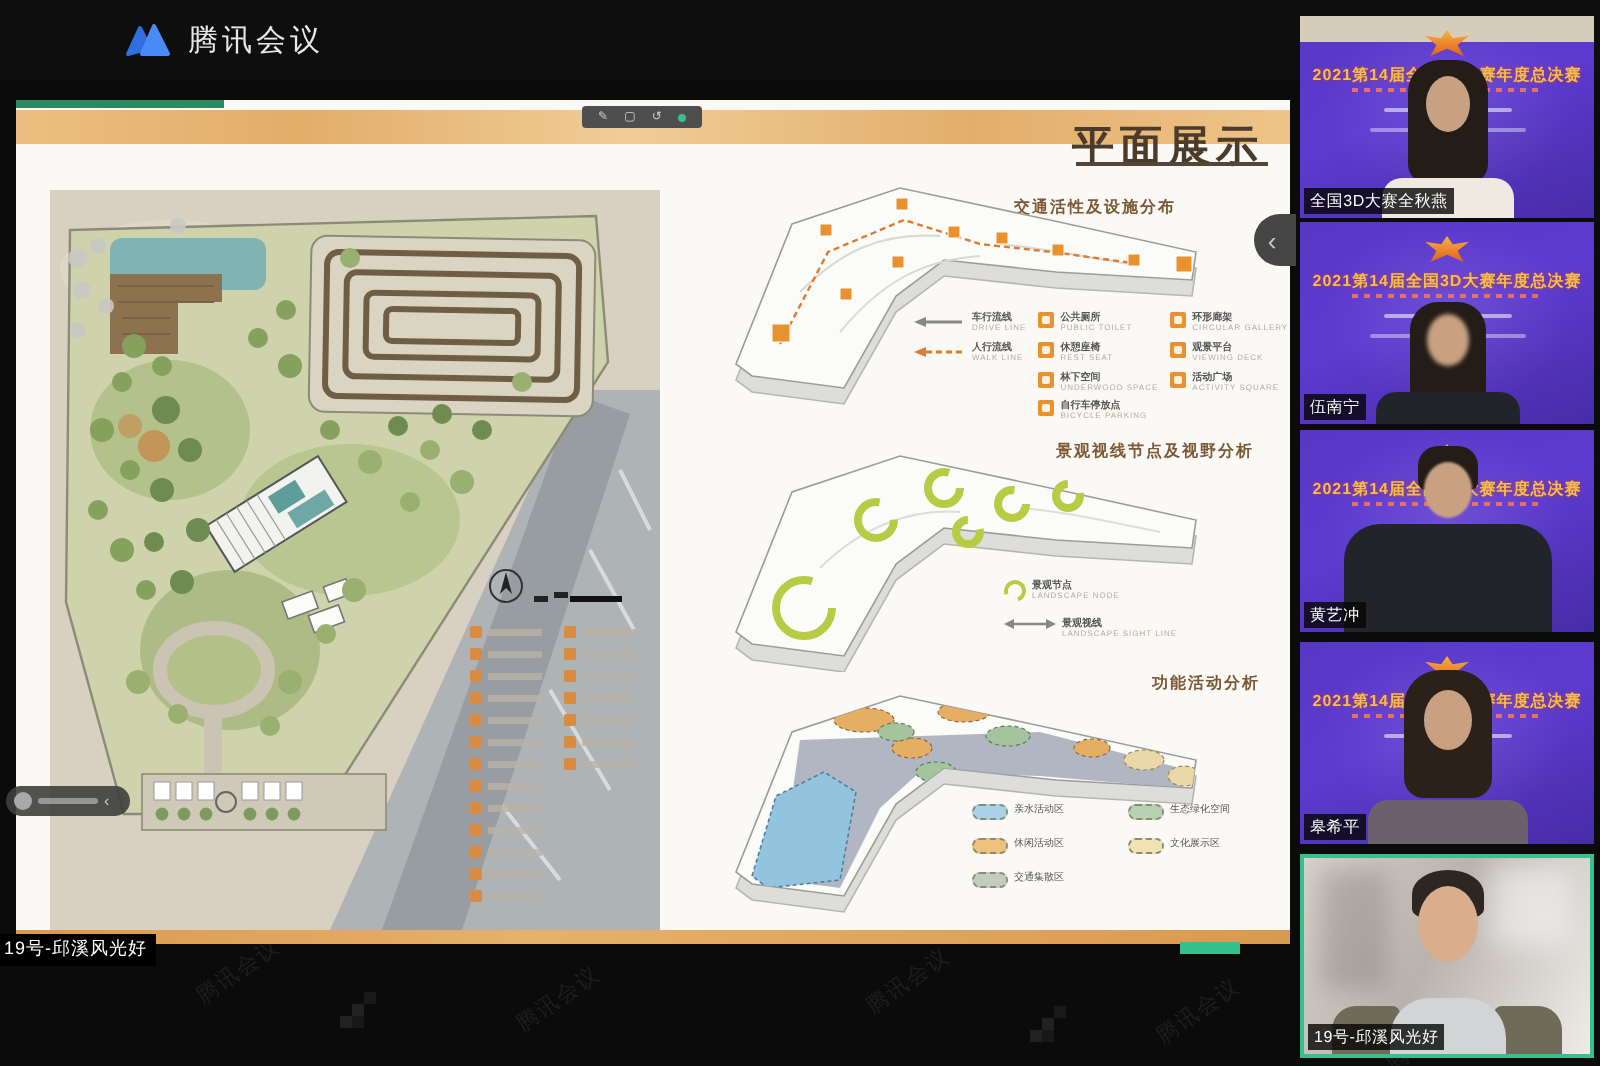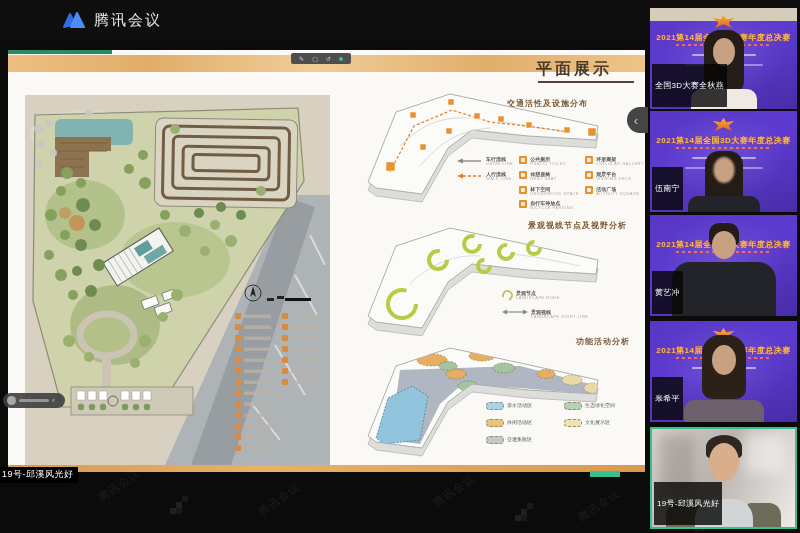--- a/index.html
+++ b/index.html
@@ -21,21 +21,21 @@
 
   
   #share { position:absolute; left:8px; top:50px; width:637px; height:422px; background:#faf9f6; }
   #progress-seg { position:absolute; left:0; top:0; width:104px; height:4px; background:#2c8a60; }
   #kraft-band { position:absolute; left:0; top:5px; width:100%; height:17px;
     background:linear-gradient(90deg,#ecbf80,#e2ad69 22%,#f0cd97 48%,#e2ae6b 75%,#eec489); }
   #mini-toolbar { position:absolute; left:283px; top:3px; width:60px; height:11px; background:#4e4e4e;
     border-radius:2px; display:flex; align-items:center; justify-content:space-evenly; }
   #mini-toolbar span { font-size:6px; color:#cfcfcf; line-height:1; }
   #mini-toolbar .dot { width:4px; height:4px; border-radius:50%; background:#35c08e; }
-  #slide-title { position:absolute; left:528px; top:9px; font-size:16px; font-weight:bold;
+  #slide-title { position:absolute; left:528px; top:9px; font-size:21px; font-weight:bold;
     color:#4a3b2a; letter-spacing:3px; }
   #slide-title-rule { position:absolute; left:530px; top:31px; width:96px; height:2px; background:#54born443a; background:#54443a; }
 
   .diag-title { position:absolute; font-size:8px; font-weight:bold; color:#7c5a36; letter-spacing:1px; }
   #d1-title { left:499px; top:48px; }
   #d2-title { left:520px; top:170px; }
   #d3-title { left:568px; top:286px; }
 
   .diag-svg { position:absolute; left:352px; width:254px; }
   #d1-svg { top:36px; height:124px; }
@@ -99,21 +99,21 @@
     font-size:8px; font-weight:bold; color:#f3bf4a; text-shadow:0 0 2px rgba(230,60,20,.6);
     letter-spacing:.5px; overflow:hidden; }
   .deco-red { position:absolute; left:50%; top:36px; transform:translateX(-50%); width:96px; height:2px;
     background:repeating-linear-gradient(90deg,rgba(255,120,80,.85) 0 3px,transparent 3px 6px); }
   .deco-w1 { position:absolute; left:50%; top:46px; transform:translateX(-50%); width:64px; height:2px;
     background:rgba(255,255,255,.55); border-radius:1px; }
   .deco-w2 { position:absolute; left:50%; top:56px; transform:translateX(-50%); width:78px; height:2px;
     background:rgba(255,255,255,.40); border-radius:1px; }
 
   .name-tag { position:absolute; left:2px; bottom:2px; background:rgba(5,5,5,.8); color:#fff;
-    font-size:8px; padding:16px 3px; z-index:5; letter-spacing:.3px;margin-top:16px; }
+    font-size:8px; padding:1px 3px; z-index:5; letter-spacing:.3px;margin-top:16px; }
 
   
   .hair,.face,.torso,.shoulder,.hoodie { position:absolute; }
   .hair { background:#241d17; }
   .face { background:#c8a183; border-radius:50%; }
   .torso { border-radius:10px 10px 0 0; }
   
   .p1 .hair { left:50%; top:22px; transform:translateX(-50%); width:40px; height:62px; border-radius:16px 16px 10px 10px; }
   .p1 .face { left:50%; top:30px; transform:translateX(-50%); width:22px; height:28px; }
   .p1 .torso { left:50%; bottom:-2px; transform:translateX(-50%); width:66px; height:22px; background:#efe9e2; }

